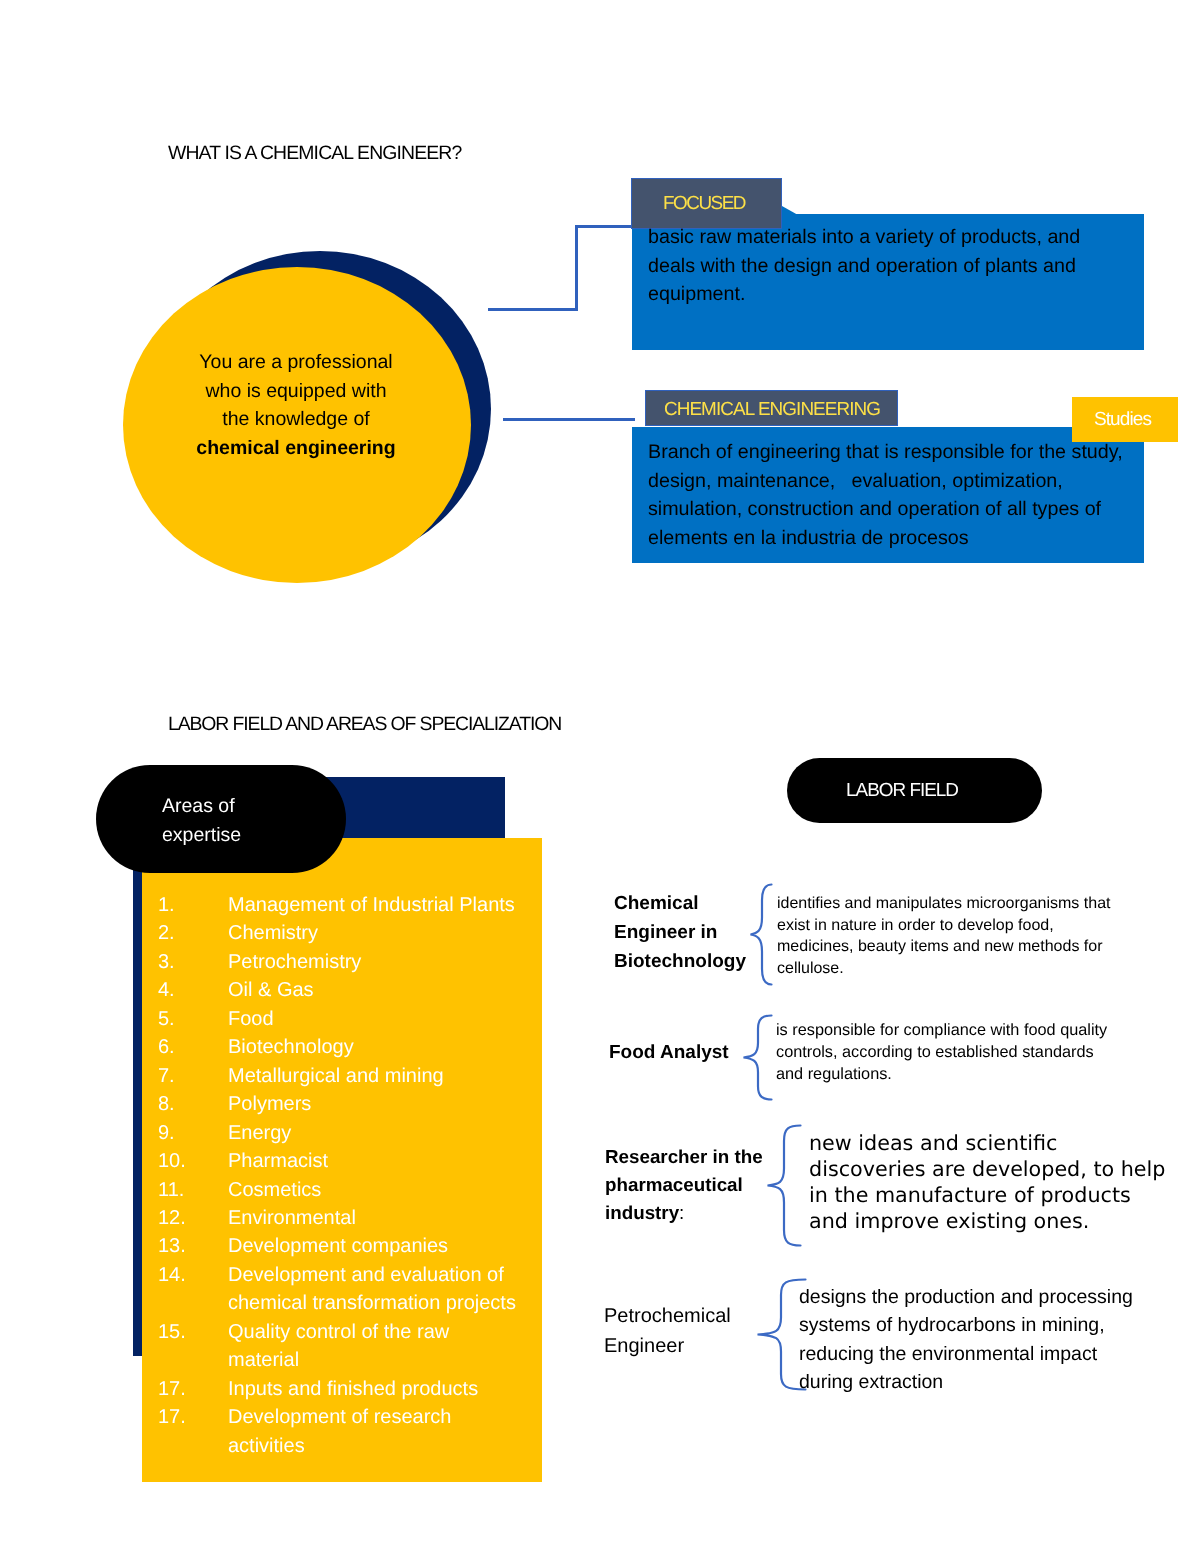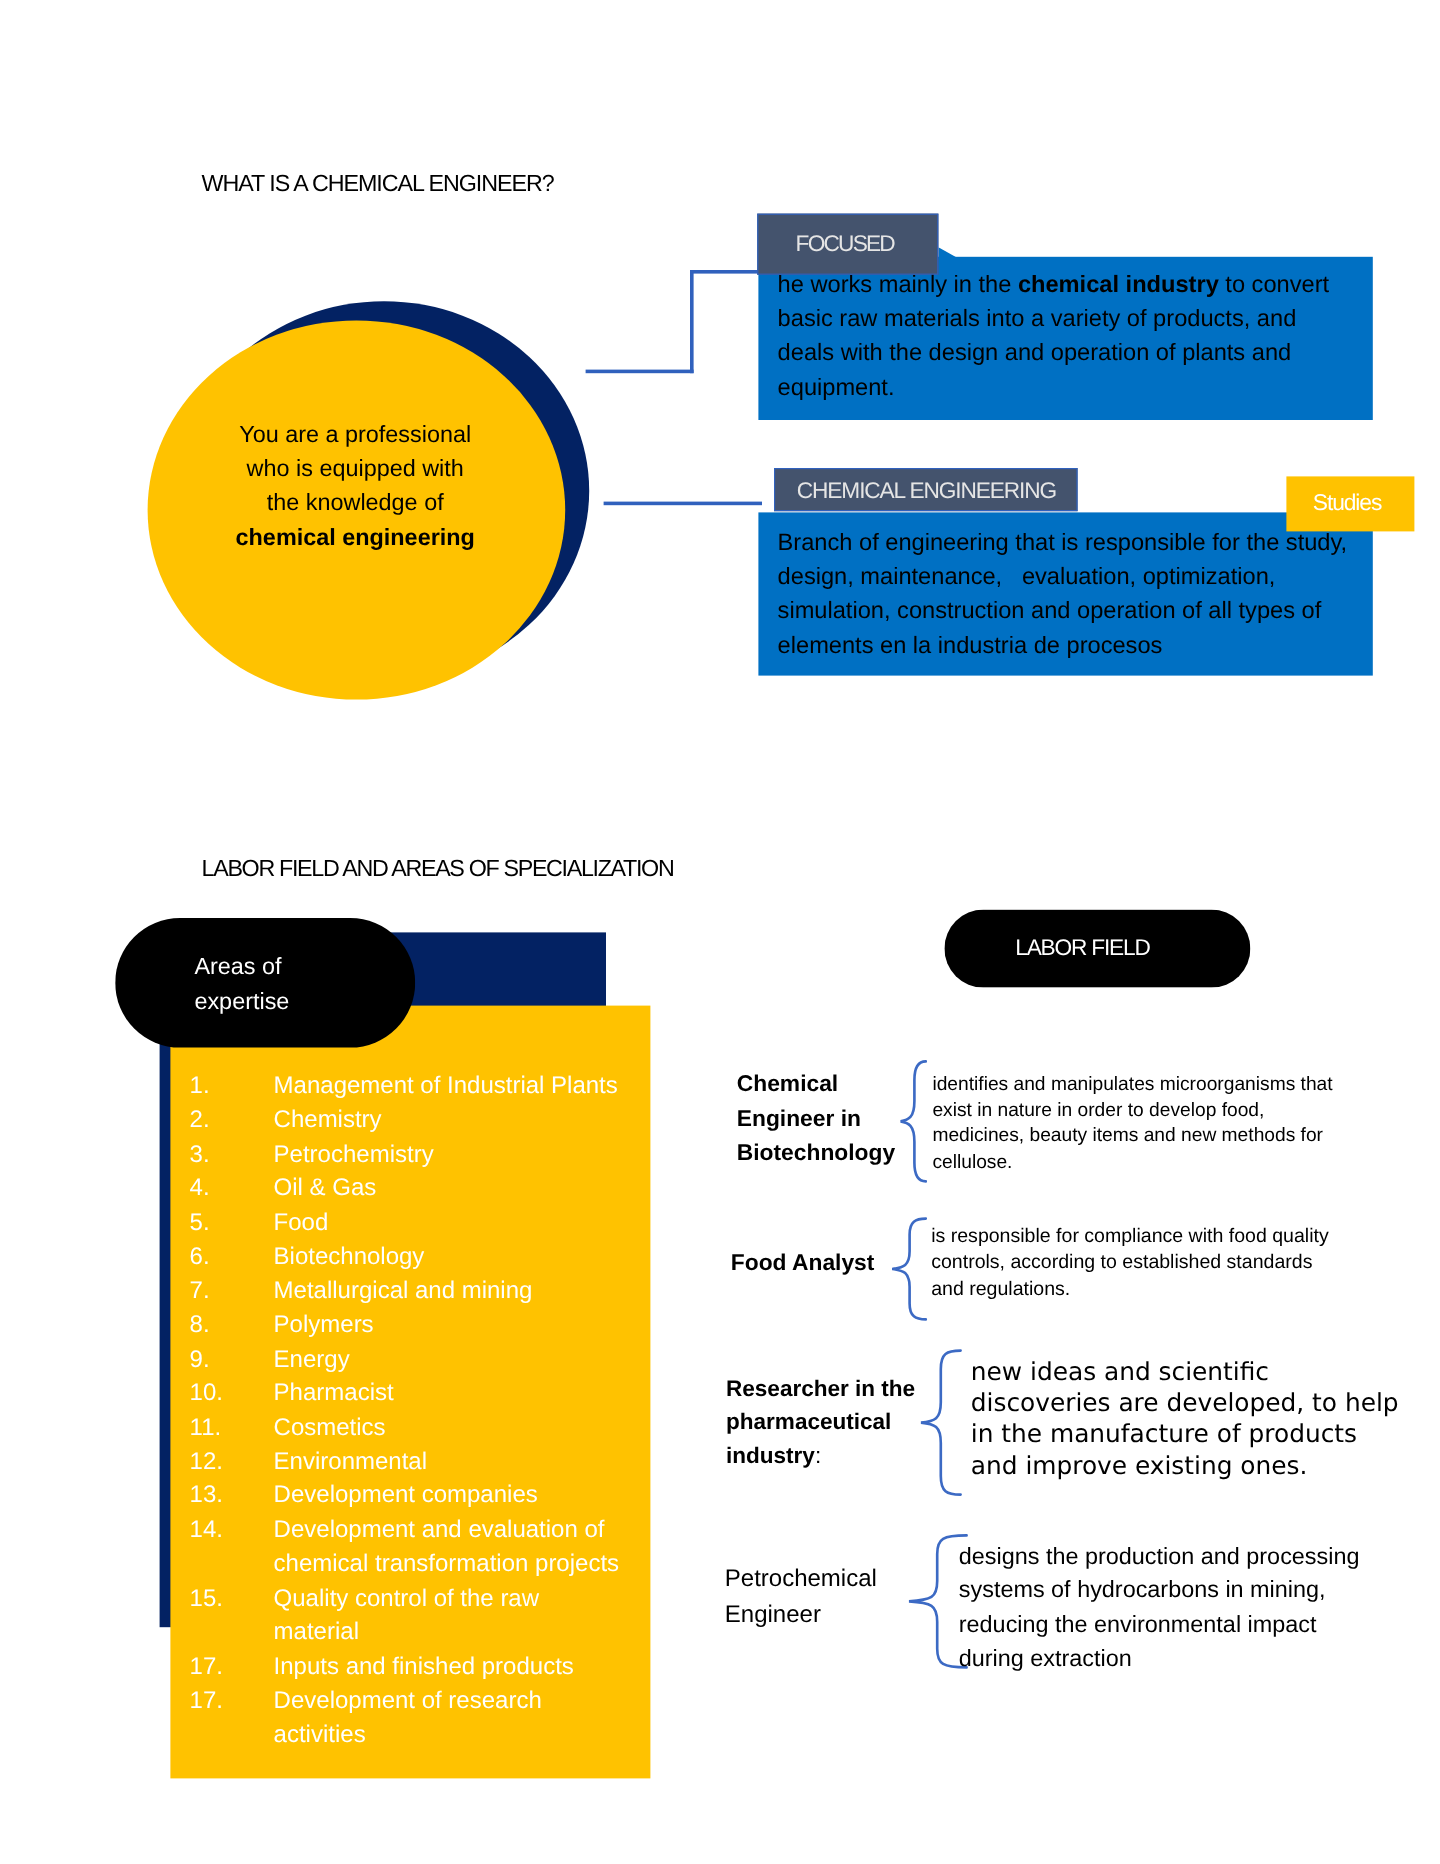--- a/index.html
+++ b/index.html
@@ -19,21 +19,21 @@
   #circle-yellow{left:123px;top:267px;width:348px;height:316px;border-radius:50%;background:#FFC200;}
   #circle-text{left:140px;top:348px;width:312px;text-align:center;font-size:19.5px;line-height:28.5px;color:#000;}
   #circle-text .b{font-weight:bold;}
 
   
   .conn{position:absolute;background:#3061BD;}
 
   
   .card-body{position:absolute;background:#0070C3;}
   .card-label{position:absolute;background:#44536D;border:1.6px solid #3061BD;box-sizing:border-box;
-              color:#e5e5e5;display:flex;align-items:center;white-space:nowrap;}
+              color:#fde047;display:flex;align-items:center;white-space:nowrap;}
   .card-label span{padding-left:31px;transform:translateZ(0);}
   .card-label[data-pad] span{padding-left:18px;}
   .card-text{position:absolute;font-size:19.7px;line-height:28.6px;color:#000;white-space:pre;}
   .card-text b{font-weight:bold;}
   .tl{white-space:pre;}
   .badge{position:absolute;background:#FFC200;color:#fff;font-size:19px;letter-spacing:-0.91px;transform:translateZ(0);display:flex;align-items:center;justify-content:center;padding-right:5px;box-sizing:border-box;}
 
   
   #exp-navy{left:133px;top:777px;width:372px;height:579px;background:#032263;}
   #exp-yellow{left:142px;top:838px;width:400px;height:644px;background:#FFC200;}
@@ -74,21 +74,21 @@
 
   <div class="conn" style="left:503px;top:417.5px;width:132px;height:3px;"></div>
 
   <div class="card-body" style="left:632px;top:214px;width:512px;height:136px;"></div>
   <svg class="abs" style="left:782px;top:206px;width:16px;height:9px;" viewBox="0 0 16 9">
       <path d="M0 0 L16 9 L0 9 Z" fill="#0070C3"></path>
     </svg>
   <div class="card-label" style="left:631px;top:178px;width:151px;height:51px;font-size:18.9px;letter-spacing:-1.49px;">
     <span>FOCUSED</span>
   </div>
-  <div class="card-text" style="left:648px;top:223px;width:480px;"><div class="tl"><span>he works mainly in the </span><b>chemical industry</b><span> to convert</span></div><div class="tl"><span>basic raw materials into a variety of products, and</span></div><div class="tl"><span>deals with the design and operation of plants and</span></div><div class="tl"><span>equipment.</span></div></div>
+  <div class="card-text" style="left:648px;top:223px;width:480px;"><div class="tl"><span>basic raw materials into a variety of products, and</span></div><div class="tl"><span>deals with the design and operation of plants and</span></div><div class="tl"><span>equipment.</span></div></div>
 
   <div class="card-body" style="left:632px;top:427px;width:512px;height:136px;"></div>
   <div class="card-label" style="left:645px;top:390px;width:253px;height:36px;font-size:18.9px;letter-spacing:-0.92px;padding-top:4px;box-sizing:border-box;" data-pad="18">
     <span>CHEMICAL ENGINEERING</span>
   </div>
   <div class="badge" style="left:1072px;top:397px;width:106px;height:45px;">
     <span>Studies</span>
   </div>
   <div class="card-text" style="left:648px;top:438px;width:490px;"><div class="tl"><span>Branch of engineering that is responsible for the study,</span></div><div class="tl"><span>design, maintenance,   evaluation, optimization,</span></div><div class="tl"><span>simulation, construction and operation of all types of</span></div><div class="tl"><span>elements en la industria de procesos</span></div></div>
 

